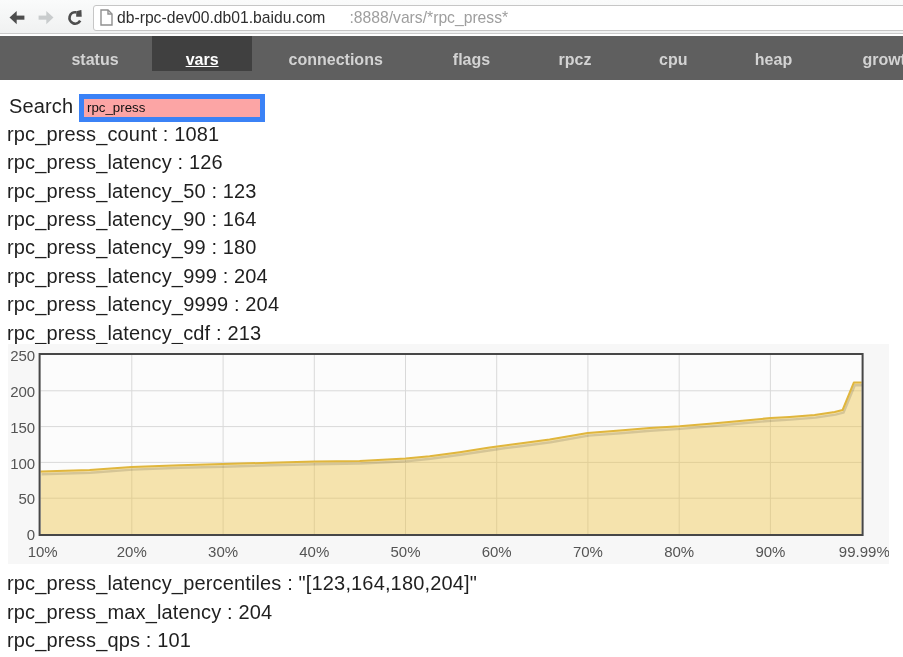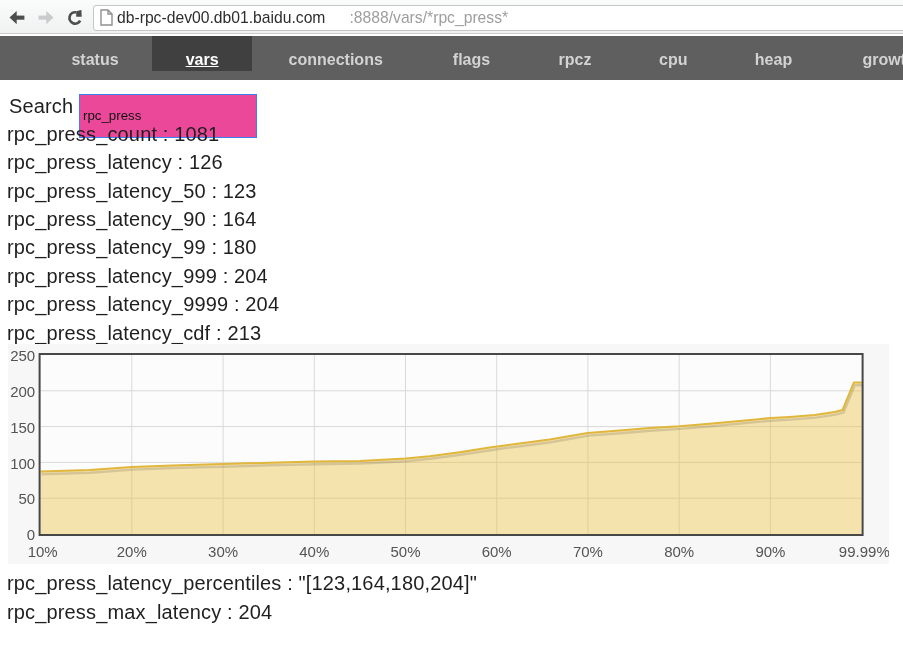--- a/index.html
+++ b/index.html
@@ -15,22 +15,22 @@
   #urltext{left:117px;top:5px;width:700px;height:25px;line-height:25px;
     font-size:15.7px;color:#2e2e2e;white-space:nowrap;}
   #urltext .gray{color:#9e9e9e;padding-left:24px;}
   
   #tabbar{left:0;top:35.5px;width:903px;height:44.7px;background:#5f5f5f;}
   .tab{position:absolute;top:0;height:35px;line-height:48.2px;text-align:center;
        font-size:16px;font-weight:bold;color:#d3d3d3;margin-left:38px;}
   .tab.cur{background:#404040;color:#fff;text-decoration:underline;}
   
   .ln{left:7px;font-size:20px;color:#1f1f1f;line-height:28.4px;white-space:pre;letter-spacing:0.15px;}
-  #searchinput{left:79px;top:94px;width:169.5px;height:15.5px;border:1px solid #3b82f6;
-    background:#ec4899;font-size:13.3px;color:#111;padding:13px 3px;line-height:16px;}
+  #searchinput{left:79px;top:94px;width:169.5px;height:15.5px;border:5px solid #3b82f6;
+    background:#fca5a5;font-size:13.3px;color:#111;padding:1px 3px;line-height:16px;}
   
   #widget{left:8px;top:344px;width:881px;height:220px;background:#f7f7f7;text-align:center;}
 </style>
 </head>
 <body>
 <div id="page">
   <div class="abs" id="toolbar">
 
     <svg class="abs" style="left:8.5px;top:10px" width="16" height="16" viewBox="0 0 16 16">
       <path d="M0.5 7.6 L7.7 1 L7.7 14.2 Z" fill="#4d4d4d"></path>
@@ -130,13 +130,14 @@
         <text x="579.9" y="213.4">70%</text>
         <text x="671.2" y="213.4">80%</text>
         <text x="762.4" y="213.4">90%</text>
         <text x="856.3" y="213.4">99.99%</text>
       </g>
     </svg>
   </div>
 
   <div class="abs ln" style="top:569.3px">rpc_press_latency_percentiles : "[123,164,180,204]"</div>
   <div class="abs ln" style="top:597.7px">rpc_press_max_latency : 204</div>
+  <div class="abs ln" style="top:626.1px">rpc_press_qps : 101</div>
 </div>
 
 </body></html>

